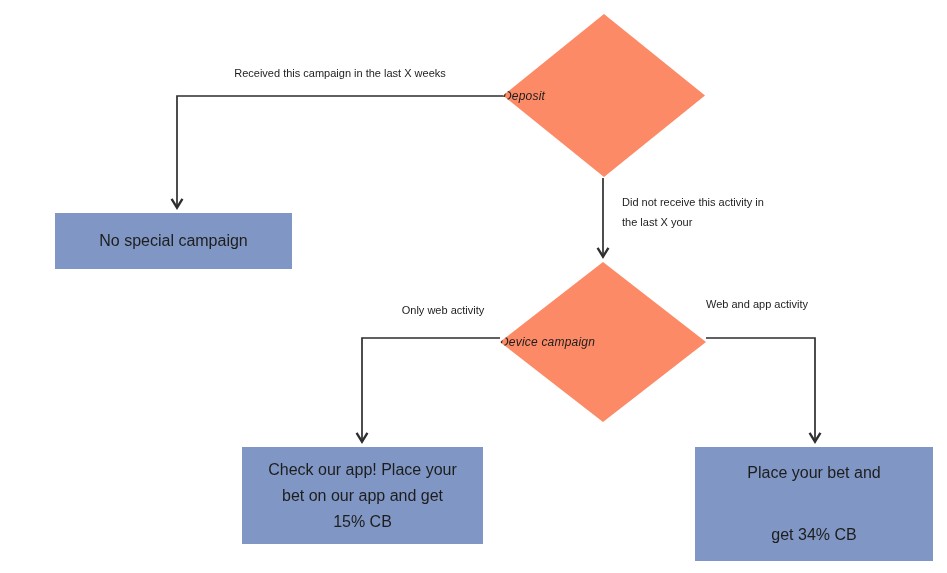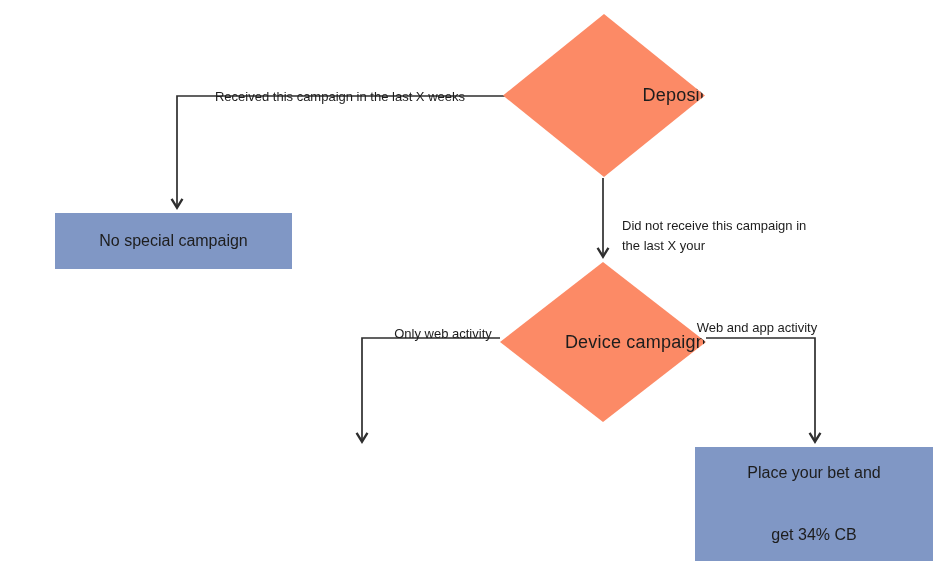--- a/index.html
+++ b/index.html
@@ -10,30 +10,30 @@
     --bg:#ffffff;
   }
   *{margin:0;padding:0;box-sizing:border-box;}
   html,body{background:var(--bg);}
   body{font-family:"Liberation Sans","DejaVu Sans",sans-serif;color:var(--ink);}
   .canvas{position:relative;width:947px;height:573px;background:var(--bg);overflow:hidden;}
   .edges{position:absolute;left:0;top:0;width:947px;height:573px;}
   .edges path{stroke:var(--connector);fill:none;stroke-width:1.7px;}
   .arrowhead{stroke:var(--connector);fill:none;stroke-width:1.6px;}
   .diamond{position:absolute;clip-path:polygon(50% 0,100% 50%,50% 100%,0 50%);
-    background:var(--decision-fill);display:flex;align-items:center;justify-content:flex-end;
-    text-align:center;font-size:18px;letter-spacing:.2px;}
+    background:var(--decision-fill);display:flex;align-items:center;justify-content:flex-start;
+    text-align:center;font-size:12px;letter-spacing:.2px;font-style:italic;}
   .diamond-deposit{left:503px;top:14px;width:202px;height:163px;}
   .diamond-device{left:500px;top:262px;width:206px;height:160px;}
   .outcome{position:absolute;background:var(--outcome-fill);display:flex;flex-direction:column;
     align-items:center;justify-content:center;text-align:right;font-size:16px;line-height:26px;}
   .outcome-no-campaign{left:55px;top:213px;width:237px;height:56px;}
   .outcome-web-only{left:242px;top:447px;width:241px;height:97px;}
   .outcome-web-app{left:695px;top:447px;width:238px;height:114px;gap:36px;}
-  .edge-label{position:absolute;font-size:13px;line-height:20px;color:var(--ink);margin-top:24px;}
+  .edge-label{position:absolute;font-size:11px;line-height:20px;color:var(--ink);}
   .lbl-received{left:180px;top:63px;width:320px;text-align:center;}
   .lbl-not-received{left:622px;top:192px;width:220px;text-align:left;}
   .lbl-only-web{left:363px;top:300px;width:160px;text-align:center;}
   .lbl-web-app{left:676px;top:294px;width:162px;text-align:center;}
   .line{display:block;}
 </style>
 </head>
 <body>
 
 <div class="canvas">
@@ -55,30 +55,35 @@
   </div>
 
   <div class="diamond diamond-device">
     <span>Device campaign</span>
   </div>
 
   <div class="outcome outcome-no-campaign">
     <span>No special campaign</span>
   </div>
 
+  <div class="outcome outcome-web-only">
+    <span class="line">Check our app! Place your</span>
+    <span class="line">bet on our app and get</span>
+    <span class="line">15% CB</span>
+  </div>
 
   <div class="outcome outcome-web-app">
     <span class="line">Place your bet and</span>
     <span class="line">get 34% CB</span>
   </div>
 
   <div class="edge-label lbl-received">Received this campaign in the last X weeks</div>
 
   <div class="edge-label lbl-not-received">
-    <span class="line">Did not receive this campaign in</span>
+    <span class="line">Did not receive this activity in</span>
     <span class="line">the last X your</span>
   </div>
 
   <div class="edge-label lbl-only-web">Only web activity</div>
 
   <div class="edge-label lbl-web-app">Web and app activity</div>
 
 </div>
 
 </body></html>

